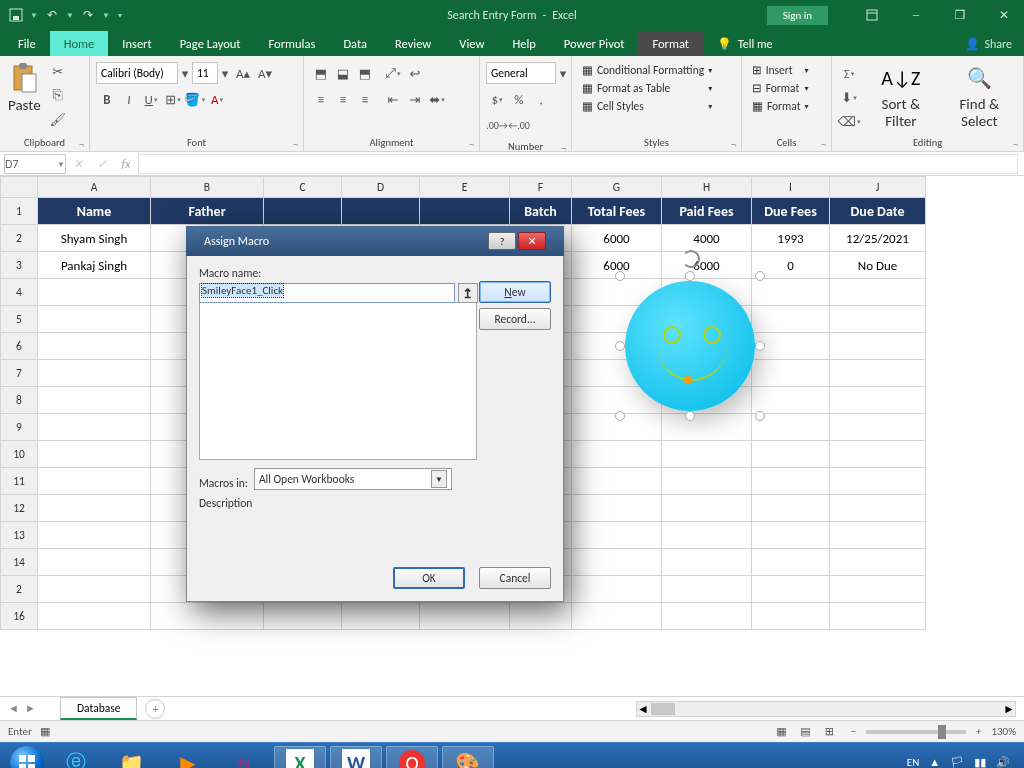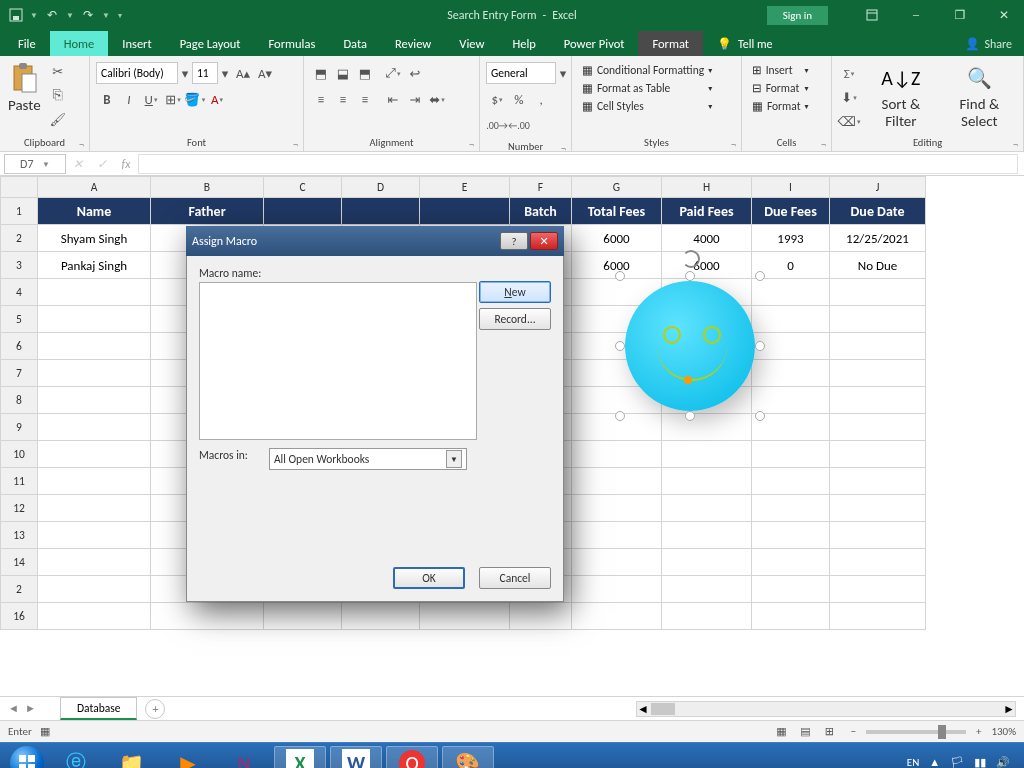--- a/index.html
+++ b/index.html
@@ -29,21 +29,21 @@
 .vbtn .lbl{font-size:15px;color:#333}
 .col{display:flex;flex-direction:column;gap:2px}
 .row{display:flex;gap:0;align-items:flex-end}
 .smb{width:22px;height:22px;display:flex;align-items:center;justify-content:center;color:#555;font-size:13px}
 .smb .dd{font-size:7px;margin-left:1px;color:#777}
 .fontbox{border:1px solid #c8c8c8;background:#fff;height:22px;font-size:11.5px;padding:0 4px;display:flex;align-items:center}
 .fontname{width:82px}
 .fontsize{width:26px}
 .styles-item{display:flex;align-items:center;gap:4px;font-size:11.5px;color:#333;padding:1px 4px}
 .formula-bar{height:24px;background:#fff;border-bottom:1px solid #d4d4d4;display:flex;align-items:center}
-.namebox{width:62px;height:20px;border:1px solid #c8c8c8;margin-left:4px;padding:0 15px;font-size:12px;display:flex;align-items:center;color:#666}
+.namebox{width:62px;height:20px;border:1px solid #c8c8c8;margin-left:4px;padding:0 0;font-size:12px;display:flex;align-items:center;color:#666}
 .namebox .dd{margin-left:auto;font-size:8px;color:#888}
 .fx-btn{width:24px;height:22px;display:flex;align-items:center;justify-content:center;color:#aaa;font-size:12px;font-style:italic}
 .fx-cancel,.fx-ok{color:#ccc}
 .fx-input{flex:1;height:20px;border:1px solid #e0e0e0;margin-right:6px}
 .grid-area{position:relative;height:520px;overflow:hidden;background:#fff}
 .col-headers{display:flex;height:22px;position:sticky;top:0}
 .corner{width:38px;height:22px;border:1px solid #d4d4d4;background:#f0f0f0}
 .ch{height:22px;border:1px solid #d4d4d4;border-left:none;background:#f0f0f0;display:flex;align-items:center;justify-content:center;font-size:11.5px;color:#333}
 .rows{display:flex;flex-direction:column}
 .r{display:flex;height:27px}
@@ -72,36 +72,36 @@
 .zoom-track{width:100px;height:4px;background:#c8c8c8;position:relative}
 .zoom-thumb{width:8px;height:14px;background:#888;position:absolute;left:72px;top:-5px}
 .taskbar{height:40px;background:linear-gradient(#2b6fb8,#1a4e8a);display:flex;align-items:center;padding:0 6px;border-top:1px solid #3d7fc4}
 .start{width:42px;height:36px;display:flex;align-items:center;justify-content:center}
 .orb{width:34px;height:34px;border-radius:50%;background:radial-gradient(circle at 35% 30%,#7cc9ff,#0066cc 60%,#003a75);display:flex;align-items:center;justify-content:center}
 .tb-item{width:52px;height:34px;margin:0 2px;display:flex;align-items:center;justify-content:center;border-radius:2px}
 .tb-item.active{background:rgba(255,255,255,.18);box-shadow:inset 0 0 0 1px rgba(255,255,255,.3)}
 .tb-ico{width:28px;height:28px;display:flex;align-items:center;justify-content:center;font-size:20px}
 .tray{margin-left:auto;display:flex;align-items:center;gap:10px;color:#fff;font-size:11px;padding-right:8px}
 .dialog{position:absolute;left:186px;top:226px;width:378px;height:376px;box-shadow:6px 10px 30px rgba(0,0,0,.6);z-index:50}
-.dlg-title{height:30px;background:linear-gradient(#4a6f9c,#2d4f7a);color:#fff;display:flex;align-items:center;padding:0 6px;font-size:12px}
+.dlg-title{height:30px;background:linear-gradient(#4a6f9c,#2d4f7a);color:#fff;display:flex;align-items:center;padding:0 18px;font-size:12px}
 .dlg-title .btns{margin-left:auto;display:flex;gap:2px}
 .dlg-title .btn{width:28px;height:18px;background:linear-gradient(#eee,#ccc);border:1px solid #666;border-radius:2px;display:flex;align-items:center;justify-content:center;font-size:11px;color:#333}
 .dlg-title .btn.close{background:linear-gradient(#e66,#c22);color:#fff;border-color:#822}
 .dlg-body{height:346px;background:#f0f0f0;border:1px solid #888;border-top:none;padding:10px 12px;font-size:11.5px;color:#333;position:relative}
 .dlg-body label{display:block;margin-bottom:3px}
 .macro-input{width:256px;height:20px;border:1px solid #7a9cc6;background:#fff;padding:0 2px;font-size:11px;display:inline-block;vertical-align:top}
 .ref-btn{width:20px;height:20px;border:1px solid #999;background:#eee;display:inline-flex;align-items:center;justify-content:center;font-size:13px;font-weight:bold;vertical-align:top}
 .macro-list{width:278px;height:158px;border:1px solid #aaa;background:#fff;margin-top:-1px}
 .dlg-btn{width:72px;height:22px;border:1px solid #888;background:linear-gradient(#fdfdfd,#e4e4e4);border-radius:2px;font-size:11.5px;display:flex;align-items:center;justify-content:center;position:absolute}
 .dlg-btn.focus{border:1px solid #2d6cb5;box-shadow:0 0 0 1px #7ab5ff inset;background:linear-gradient(#eaf3ff,#cfe4ff)}
 .btn-new{right:12px;top:25px}
 .btn-rec{right:12px;top:52px}
 .btn-ok{right:98px;bottom:12px;border:2px solid #2d6cb5}
 .btn-cancel{right:12px;bottom:12px}
-.mi-row{margin-top:8px;display:flex;align-items:flex-start;gap:21px}
+.mi-row{margin-top:8px;display:flex;align-items:flex-end;gap:6px}
 .mi-select{width:198px;height:22px;border:1px solid #999;background:#fff;display:flex;align-items:center;padding:0 4px}
 .mi-select .dd{margin-left:auto;width:16px;height:18px;border:1px solid #999;background:#eee;display:flex;align-items:center;justify-content:center;font-size:8px}
 svg{display:block}
 </style>
 </head>
 <body>
 
 <div class="titlebar">
   <div class="qat">
     <span class="ico">
@@ -663,26 +663,31 @@
 <div class="dialog">
   <div class="dlg-title">
     <span>Assign Macro</span>
     <div class="btns">
       <div class="btn">?</div>
       <div class="btn close">✕</div>
     </div>
   </div>
   <div class="dlg-body">
     <label>Macro name:</label>
+    <div>
+      <div class="macro-input"><span style="background:#cde6ff;outline:1px dotted #333">SmileyFace1_Click</span></div>
+      <div class="ref-btn">↥</div>
+    </div>
     <div class="macro-list"></div>
     <div class="dlg-btn focus btn-new"><u>N</u>ew</div>
     <div class="dlg-btn btn-rec">Record...</div>
     <div class="mi-row">
       <span>Macros in:</span>
       <div class="mi-select">
           <span>All Open Workbooks</span>
           <span class="dd">▼</span>
         </div>
     </div>
+    <div style="margin-top:6px">Description</div>
     <div class="dlg-btn btn-ok">OK</div>
     <div class="dlg-btn btn-cancel">Cancel</div>
   </div>
 </div>
 
 </body></html>

